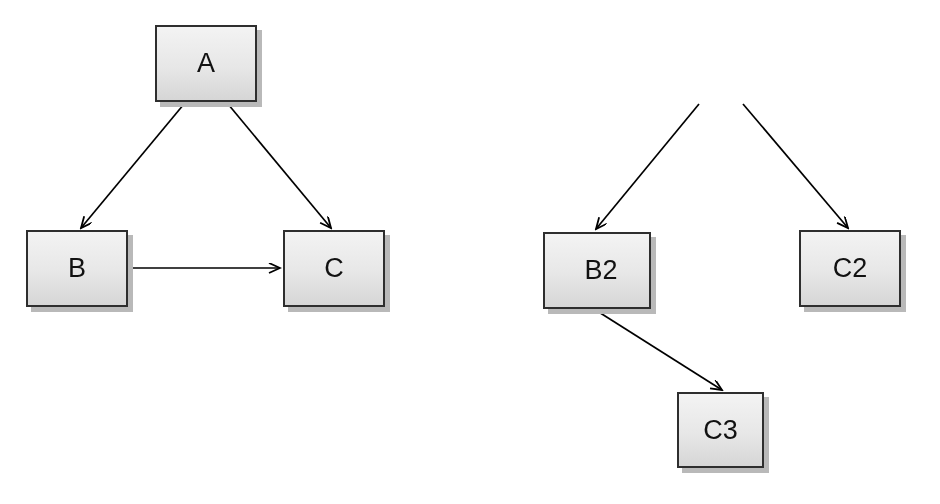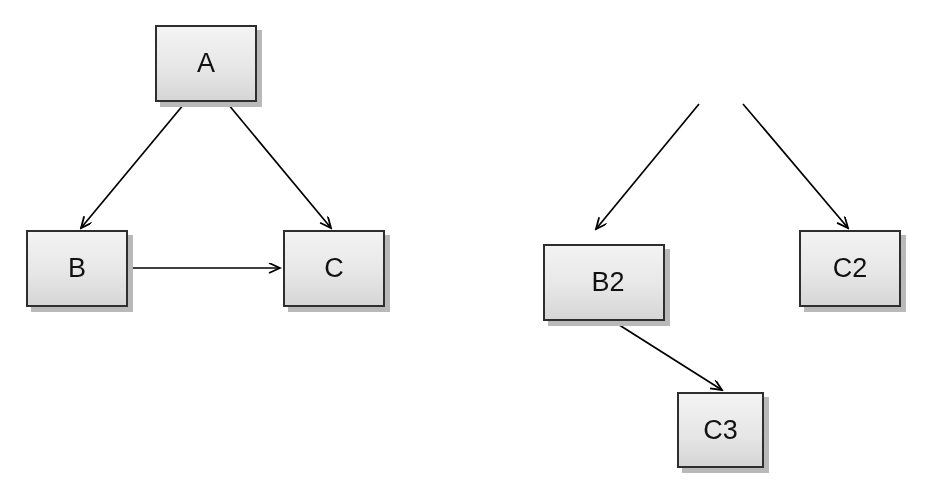--- a/index.html
+++ b/index.html
@@ -75,21 +75,21 @@
 
   <div class="node" style="left: 155px; top: 25px; width: 102px; height: 77px;">
     <span class="node-label">A</span>
   </div>
   <div class="node" style="left: 26px; top: 230px; width: 102px; height: 77px;">
     <span class="node-label">B</span>
   </div>
   <div class="node" style="left: 283px; top: 230px; width: 102px; height: 77px;">
     <span class="node-label">C</span>
   </div>
-  <div class="node" style="left: 543px; top: 244px; width: 122px; height: 77px; padding-left: 8px;">
+  <div class="node" style="left: 543px; top: 232px; width: 108px; height: 77px; padding-left: 8px;">
     <span class="node-label">B2</span>
   </div>
   <div class="node" style="left: 799px; top: 230px; width: 102px; height: 77px;">
     <span class="node-label">C2</span>
   </div>
   <div class="node" style="left: 677px; top: 392px; width: 87px; height: 76px;">
     <span class="node-label">C3</span>
   </div>
 
 </div>

